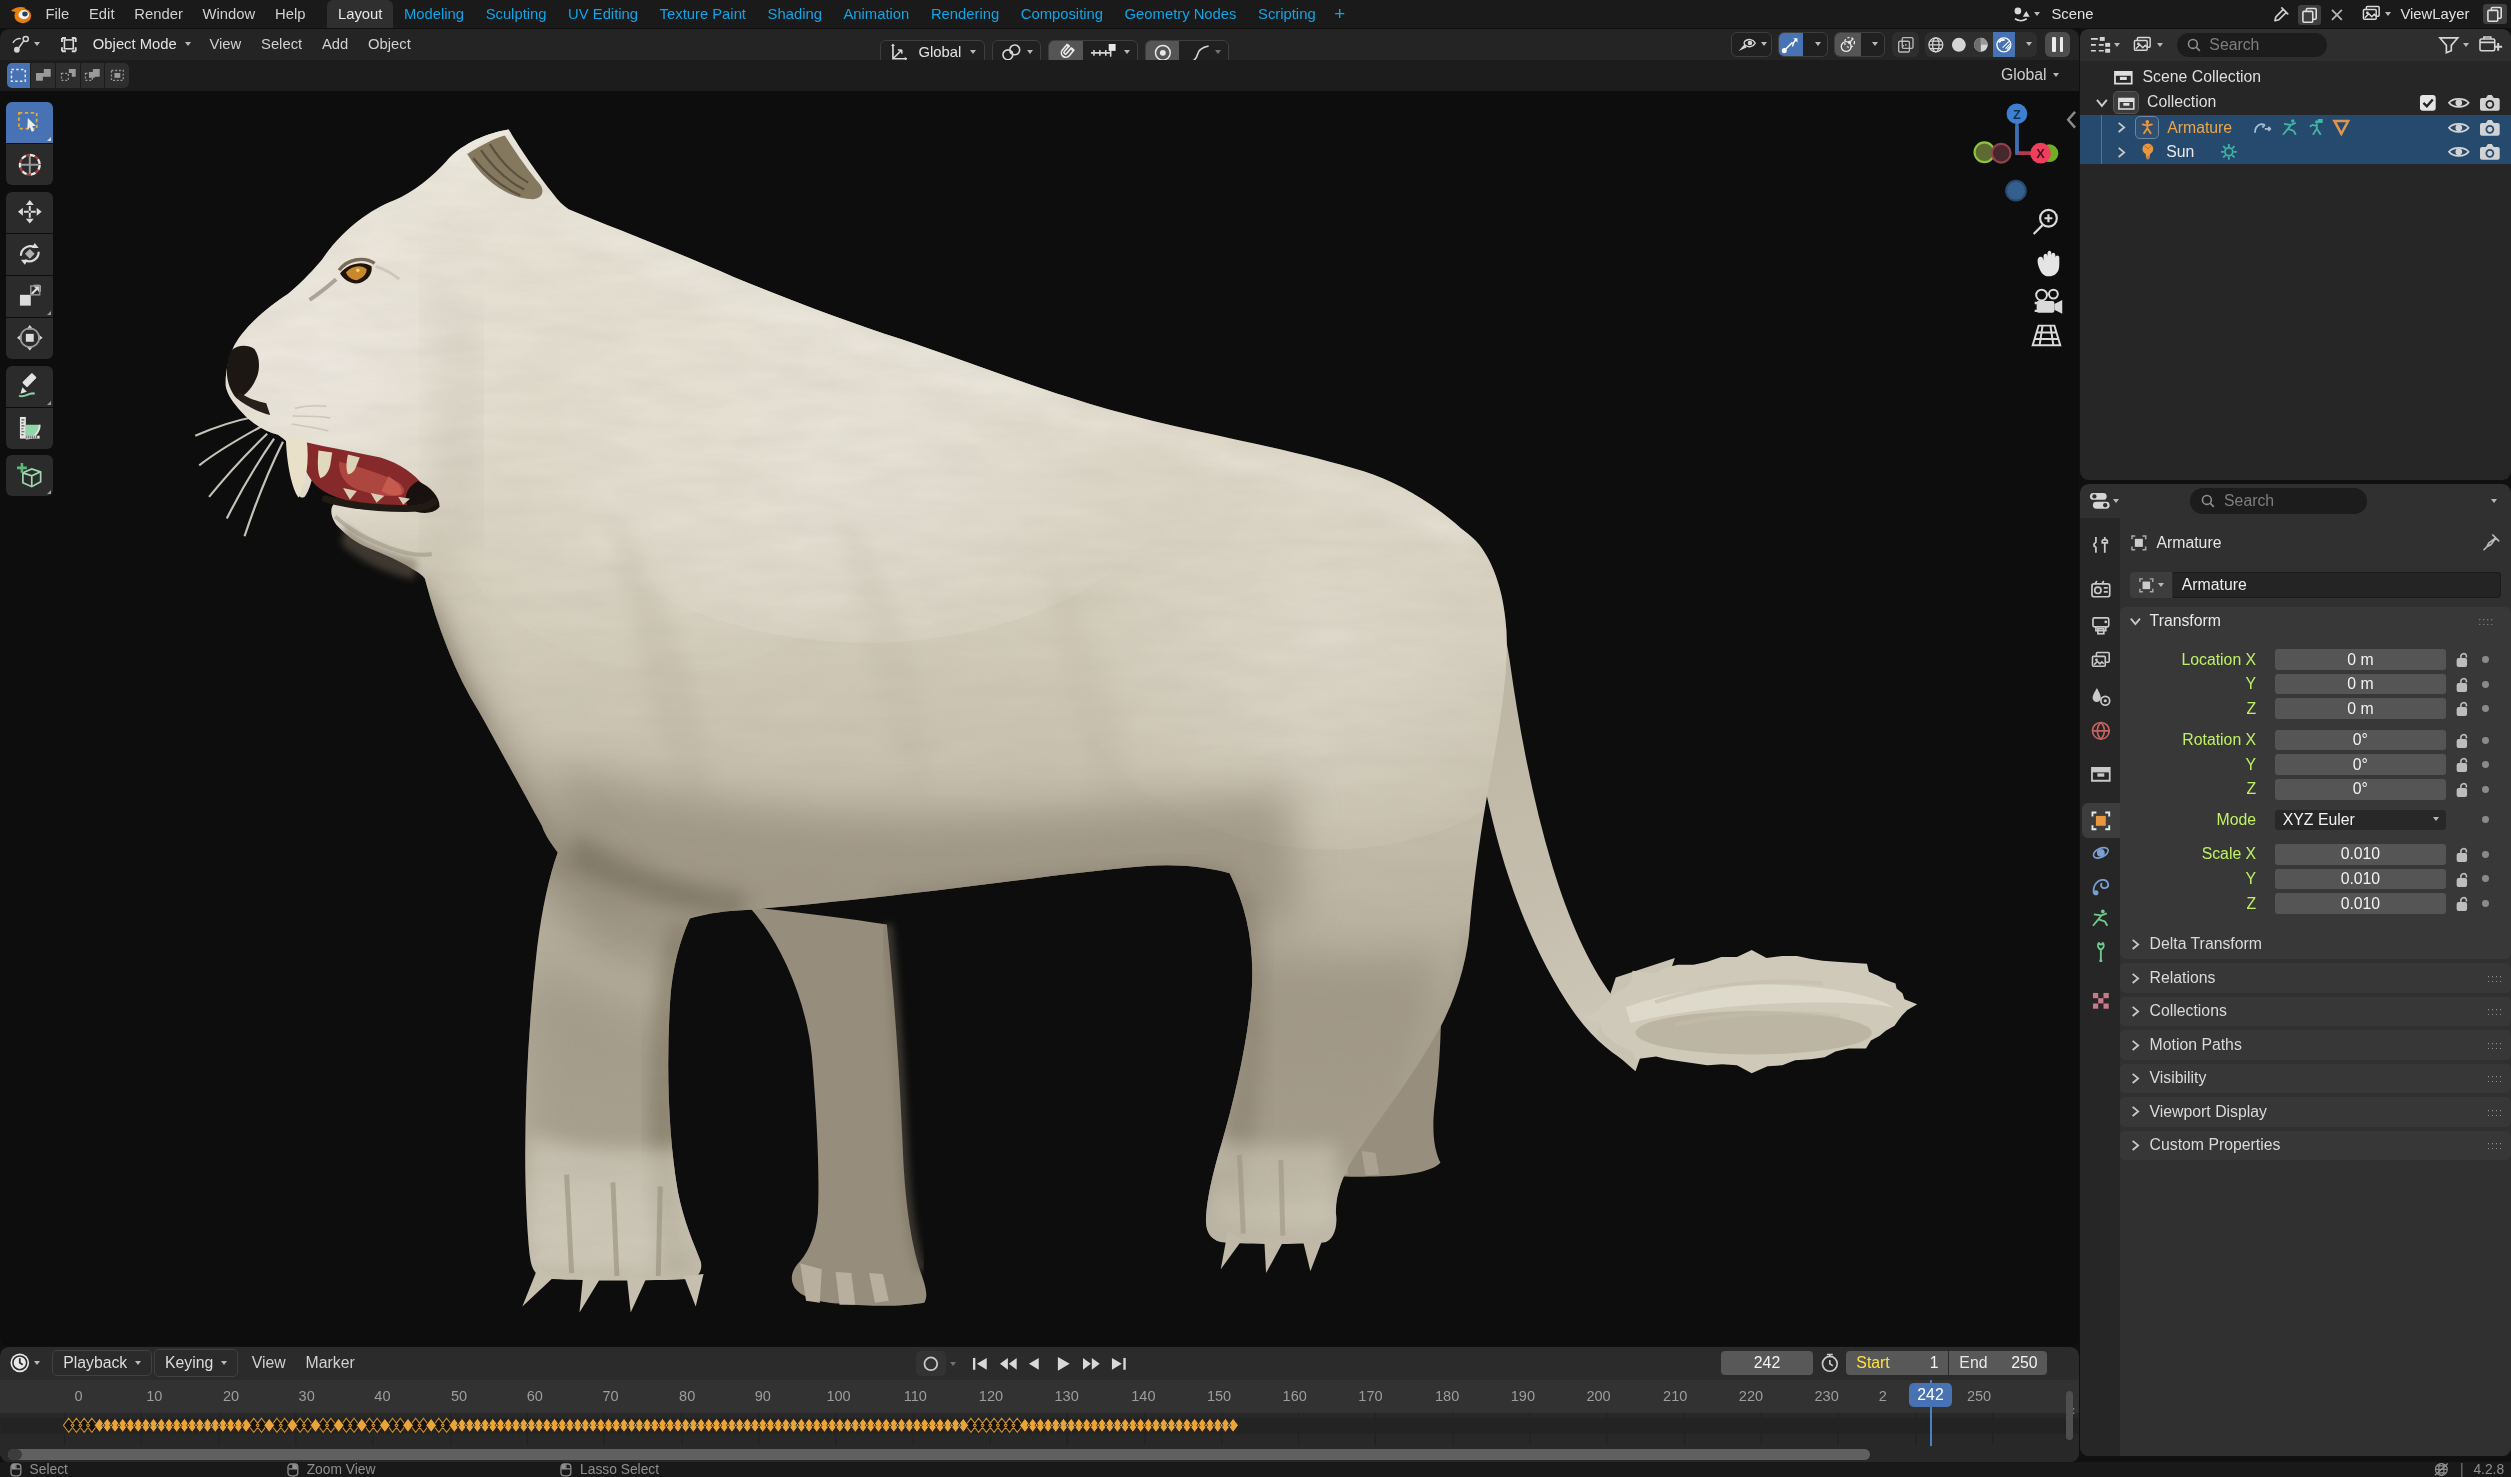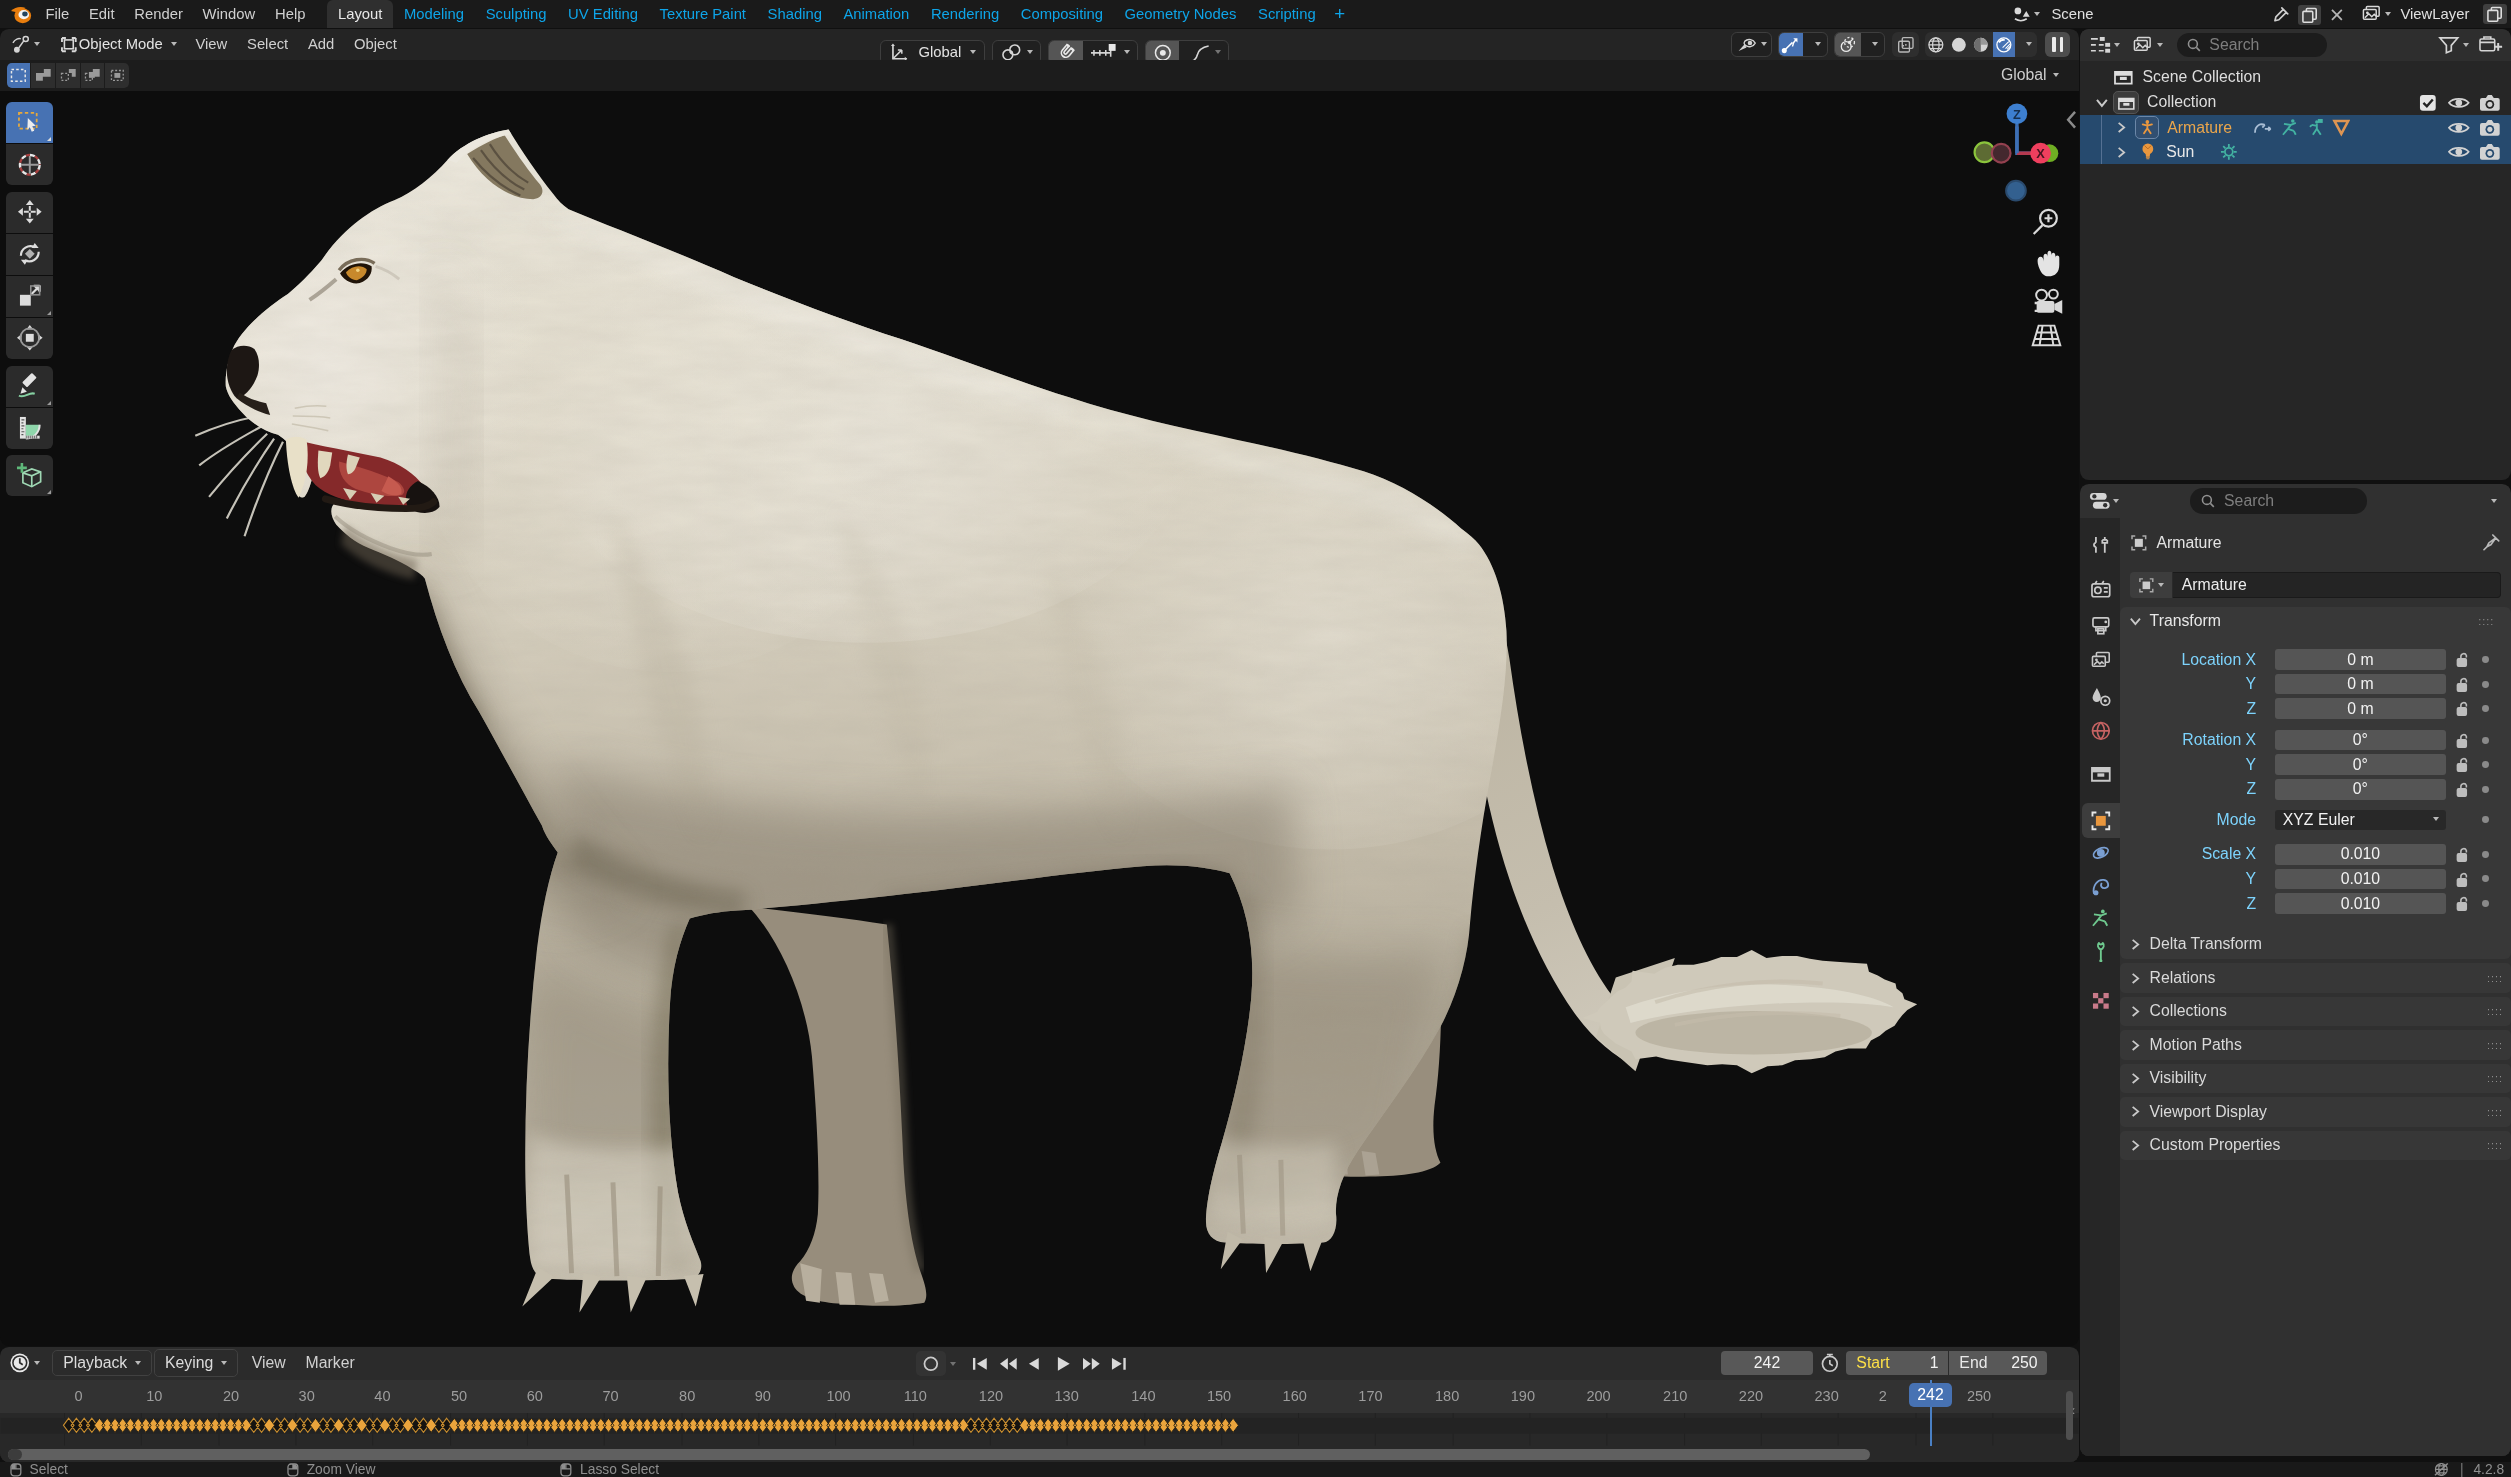--- a/index.html
+++ b/index.html
@@ -99,21 +99,21 @@
         </g>
       </svg>
     <div class="caret s" style="margin-left:1px"></div>
     <div class="row" style="margin-left:11.8px;height:25.6px;padding:0 6.9px;border-radius:4.9px">
       <svg width="19.7" height="17.7" viewBox="0 0 20 18">
           <g fill="none" stroke="#d9d9d9" stroke-width="1.6">
             <rect x="5.5" y="4" width="9" height="9"></rect>
             <path d="M3 2 h4 M3 2 v4 M17 2 h-4 M17 2 v4 M3 15.5 h4 M3 15.5 v-4 M17 15.5 h-4 M17 15.5 v-4" stroke-width="1.9"></path>
           </g>
         </svg>
-      <div style="color:#e3e3e3;font-size:14.8px;margin-left:0">Object Mode</div>
+      <div style="color:#e3e3e3;font-size:14.8px;margin-left:14px">Object Mode</div>
       <div class="caret s" style="margin-left:7.9px"></div>
     </div>
     <div class="menu" style="margin-left:2px">View</div>
     <div class="menu">Select</div>
     <div class="menu">Add</div>
     <div class="menu">Object</div>
   </div>
 
   <div class="abs row" style="left:880px;top:11px;height:25.6px">
     <div class="row" style="border:1px solid #3e3e3e;border-radius:5.9px;height:25.6px;padding:0 7.9px;background:#202020">
@@ -791,21 +791,21 @@
               <circle cx="11" cy="11.5" r="4.4" fill="#264a6e"></circle>
               <circle cx="11" cy="11.5" r="2.6" fill="#d2d2d2"></circle>
             </g>
           </svg>
       </div>
     </div>
   </div>
 </div>
 <style>
 .prow{display:flex;align-items:center;height:20.7px;margin-bottom:3.9px}
-.plabel{width:146px;text-align:right;color:#7dd3fc;font-size:15.8px;padding-right:9.9px;flex:none}
+.plabel{width:146px;text-align:right;color:#bef264;font-size:15.8px;padding-right:9.9px;flex:none}
 .pfield{width:171px;height:20.7px;background:#555;border-radius:3px;color:#f2f2f2;font-size:15.8px;display:flex;align-items:center;justify-content:center;flex:none;margin-left:8.9px}
 .lockdot{display:flex;align-items:center;margin-left:7.9px}
 .collhdr{height:29.6px;background:#373737;display:flex;align-items:center;color:#dadada;font-size:15.8px;margin-top:3.9px;border-radius:4.9px}
 .grip{margin-left:auto;margin-right:7.9px;color:#8c8c8c;font-size:10.8px;letter-spacing:1px}
 </style>
 <div class="abs" style="left:2080px;top:484px;width:431px;height:972px;background:#303030;border-radius:8.9px;overflow:hidden">
   <div class="row" style="height:34px;padding:0 7.9px">
     <svg width="23.6" height="21.7" viewBox="0 0 24 22">
         <g fill="#d5d5d5">
           <rect x="2" y="3" width="17" height="7" rx="3.5"></rect>

